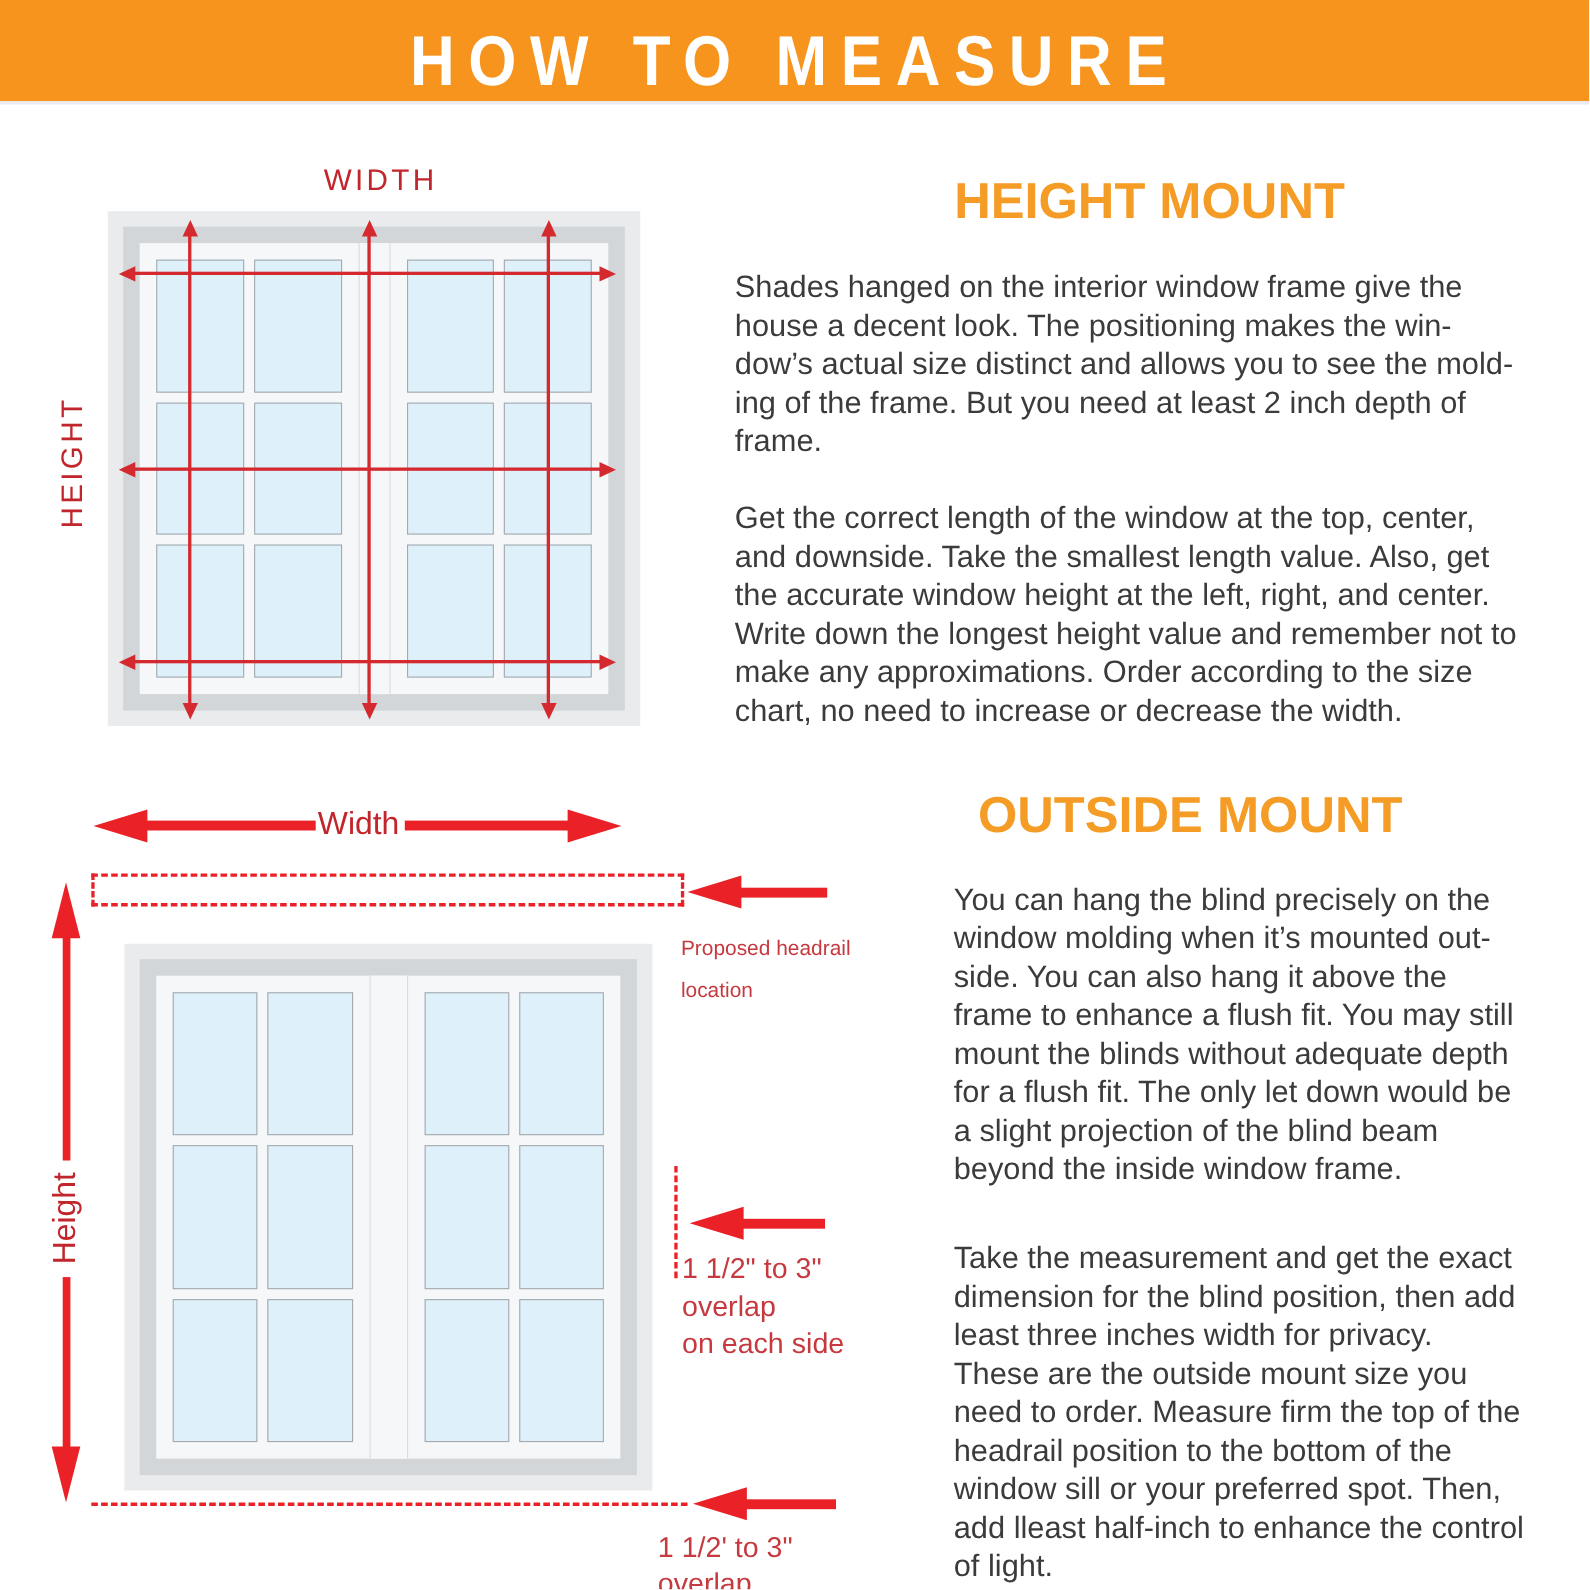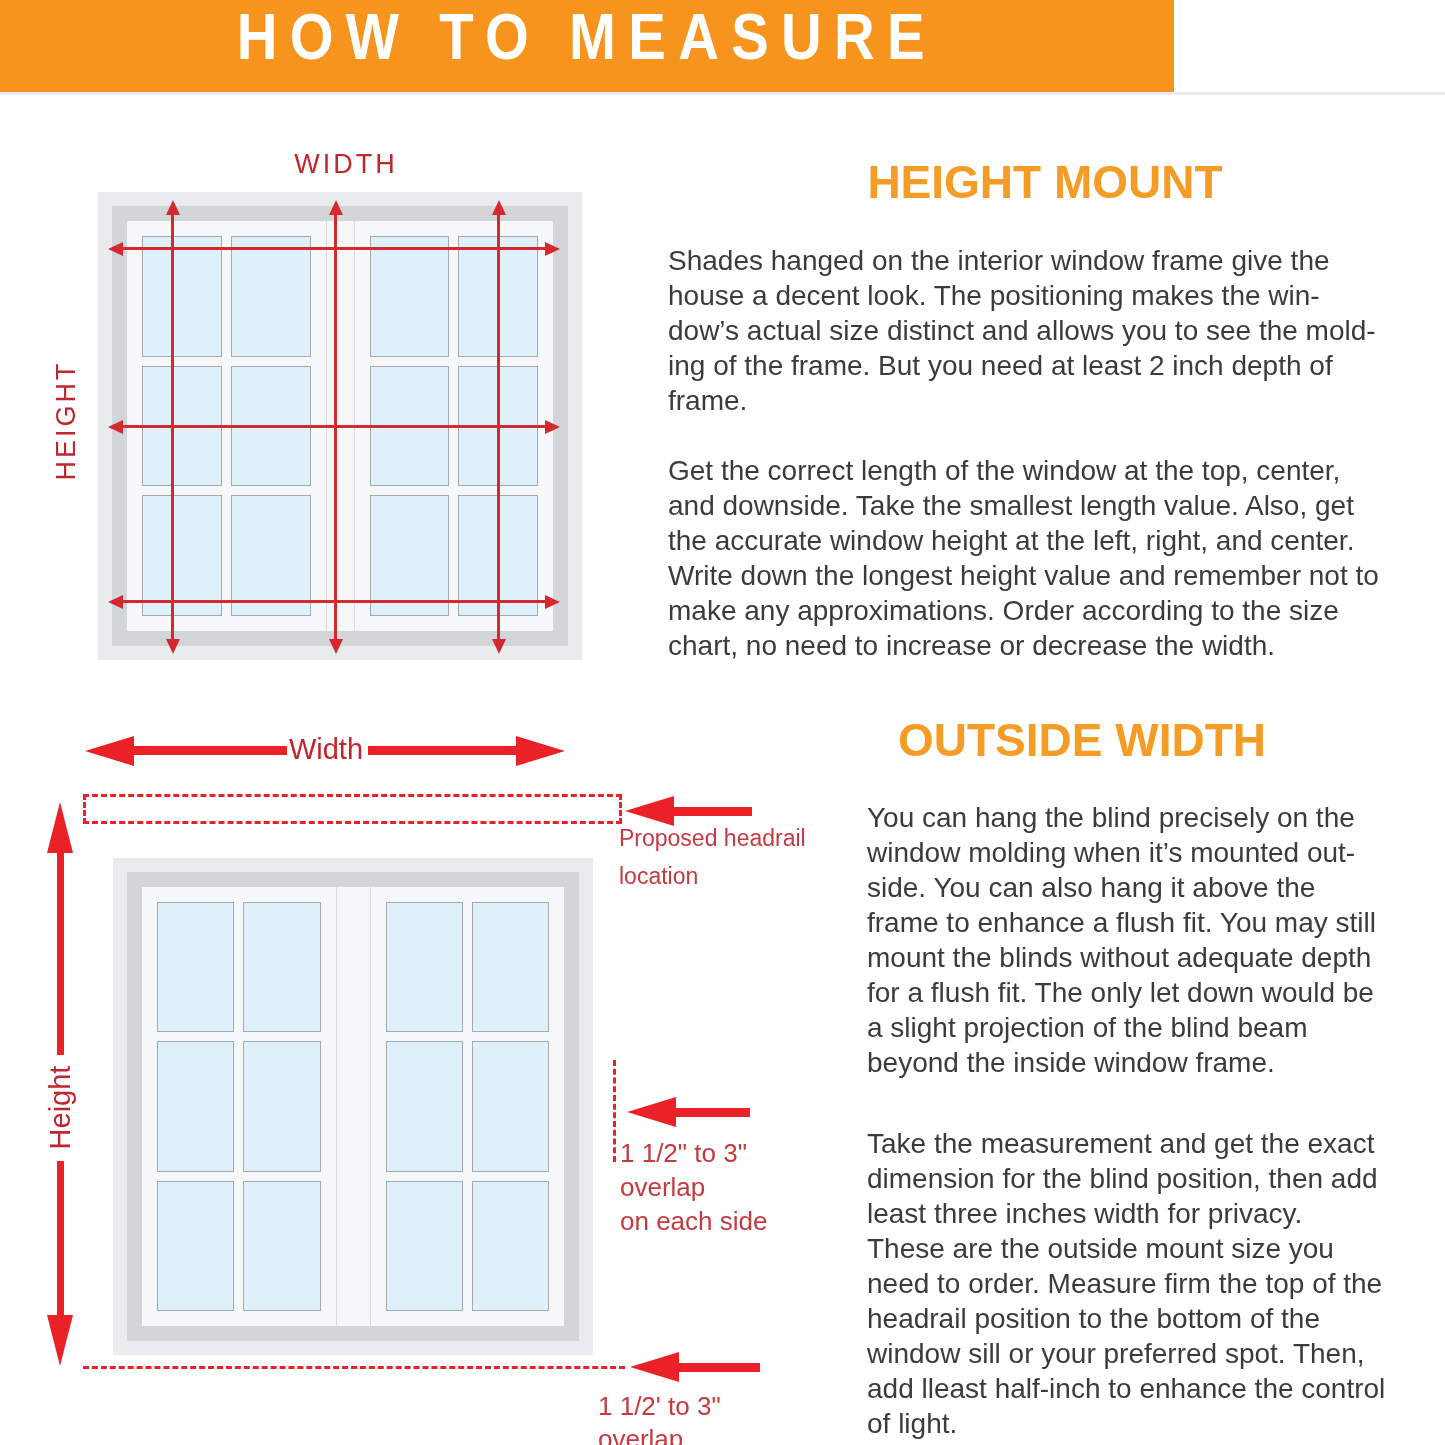--- a/index.html
+++ b/index.html
@@ -11,22 +11,22 @@
     --note-red:#C5393F;
     --pane:#DEF0F9;
     --body:#3B3B3B;
   }
   html,body{margin:0;padding:0;background:#fff;}
   #canvas{
     position:relative;width:1445px;height:1445px;background:#fff;
     font-family:"Liberation Sans",sans-serif;overflow:hidden;
   }
   
-  .banner{position:absolute;left:0;top:0;width:1174px;height:92px;background:var(--banner);
-    display:flex;align-items:flex-start;justify-content:center;}
+  .banner{position:absolute;left:0;top:0;width:1445px;height:92px;background:var(--banner);
+    display:flex;align-items:flex-end;justify-content:center;}
   .banner h1{margin:0;color:#fff;font-size:64px;font-weight:bold;letter-spacing:14px;
     transform:scaleX(0.88);white-space:nowrap;}
   .banner-edge{position:absolute;left:0;top:92px;width:1445px;height:3px;background:#e9ebee;}
 
   
   .window{position:absolute;background:#e9ebed;}
   .w-bevel{position:absolute;inset:14px;background:#d3d6d9;}
   .w-sash-area{position:absolute;inset:29px;background:#f6f7f8;display:flex;}
   .w-sash{flex:1;display:grid;grid-template-columns:1fr 1fr;grid-template-rows:1fr 1fr 1fr;
     gap:9px;padding:15px;}
@@ -120,21 +120,21 @@
 dow’s actual size distinct and allows you to see the mold-
 ing of the frame. But you need at least 2 inch depth of
 frame.</p>
   <p class="body-par" style="left:668px;top:453px;width:790px;">Get the correct length of the window at the top, center,
 and downside. Take the smallest length value. Also, get
 the accurate window height at the left, right, and center.
 Write down the longest height value and remember not to
 make any approximations. Order according to the size
 chart, no need to increase or decrease the width.</p>
 
-  <h2 class="mount-heading" style="left:737px;top:713px;width:690px;">OUTSIDE WIDTH</h2>
+  <h2 class="mount-heading" style="left:737px;top:713px;width:690px;">OUTSIDE MOUNT</h2>
   <p class="body-par" style="left:867px;top:800px;width:620px;">You can hang the blind precisely on the
 window molding when it’s mounted out-
 side. You can also hang it above the
 frame to enhance a flush fit. You may still
 mount the blinds without adequate depth
 for a flush fit. The only let down would be
 a slight projection of the blind beam
 beyond the inside window frame.</p>
   <p class="body-par" style="left:867px;top:1126px;width:620px;">Take the measurement and get the exact
 dimension for the blind position, then add
@@ -148,21 +148,21 @@
 
   <div class="head head-l" style="left:85px;top:736px;"></div>
   <div class="bar" style="left:131px;top:746px;width:156px;height:9px;"></div>
   <div class="dim-label" style="left:283px;top:733px;width:86px;font-size:29px;">Width</div>
   <div class="bar" style="left:368px;top:746px;width:150px;height:9px;"></div>
   <div class="head head-r" style="left:516px;top:736px;"></div>
 
   <div class="dash-rect" style="left:83px;top:794px;width:533px;height:24px;"></div>
   <div class="head head-l" style="left:625px;top:796px;"></div>
   <div class="bar" style="left:672px;top:807px;width:80px;height:9px;"></div>
-  <div class="note" style="left:619px;top:819px;width:240px;font-size:23px;line-height:38px;">Proposed headrail
+  <div class="note" style="left:619px;top:844px;width:240px;font-size:19px;line-height:38px;">Proposed headrail
 location</div>
 
   <div class="window" style="left:113px;top:858px;width:480px;height:497px;">
     <div class="w-bevel"></div>
     <div class="w-sash-area">
       <div class="w-sash">
           <div class="pane"></div>
           <div class="pane"></div>
           <div class="pane"></div>
           <div class="pane"></div>

